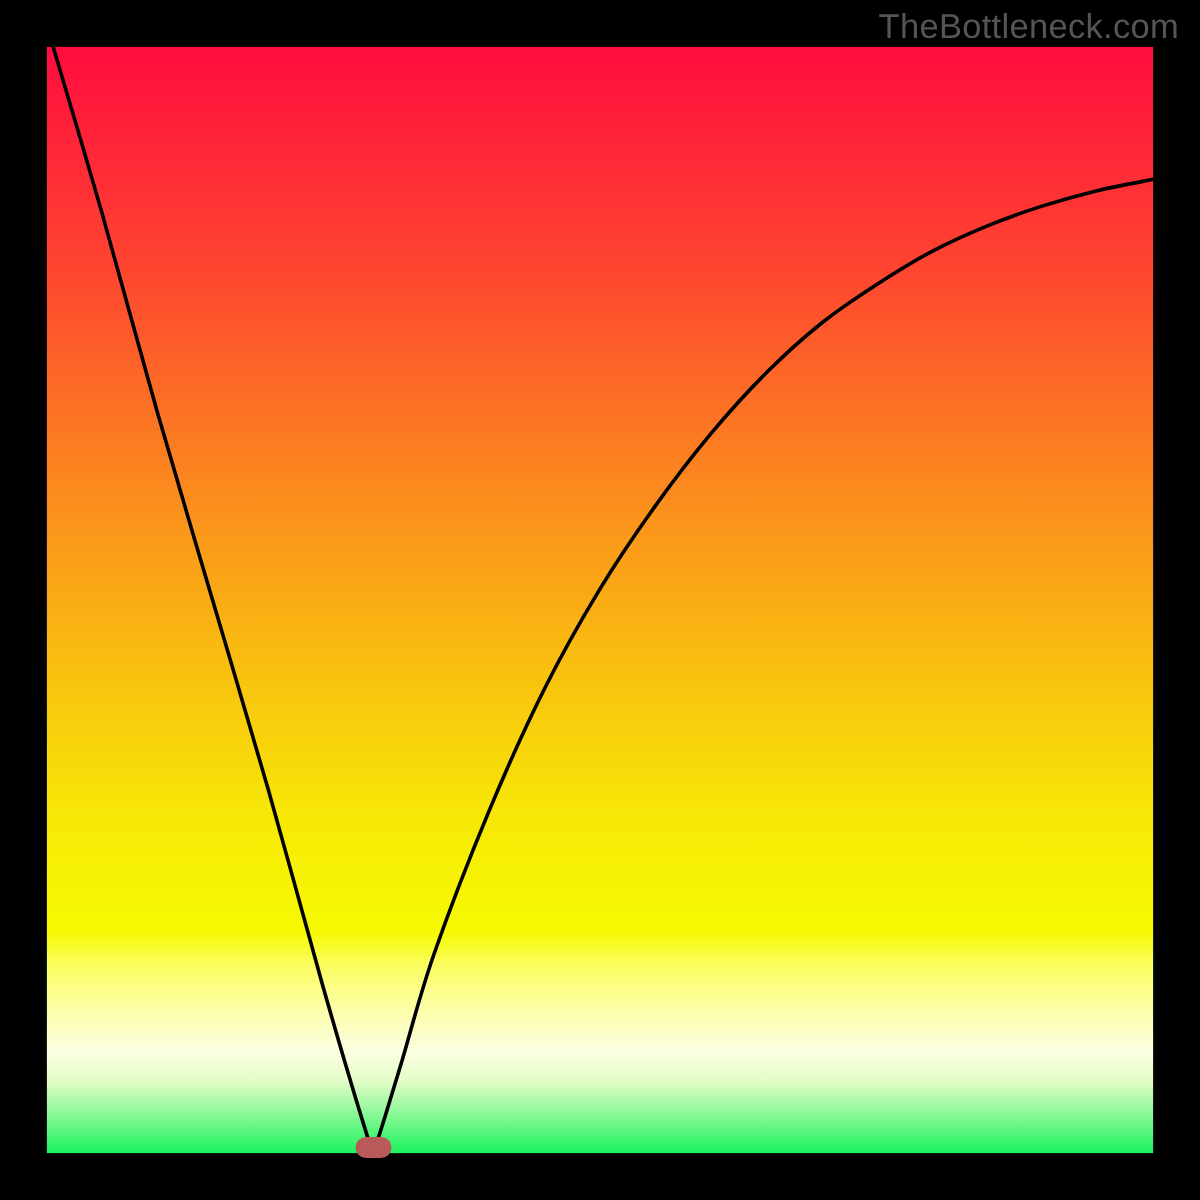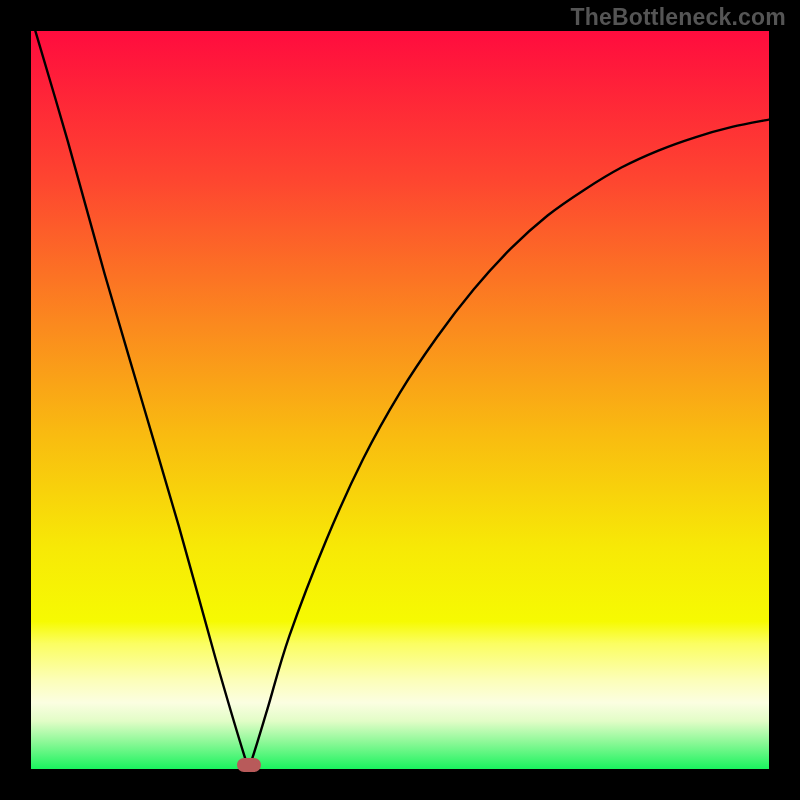--- a/index.html
+++ b/index.html
@@ -15,21 +15,21 @@
     position: absolute;
     inset: 0;
     background: #000;
   }
   .watermark {
     position: absolute;
     top: 4px;
     right: 14px;
     color: #555;
     font-size: 23px;
-    font-weight: 700;
+    font-weight: 400;
     letter-spacing: 0.2px;
     z-index: 20;
   }
   .plot-wrap {
     position: absolute;
     left: 31px;
     top: 31px;
     width: 738px;
     height: 738px;
     overflow: hidden;

